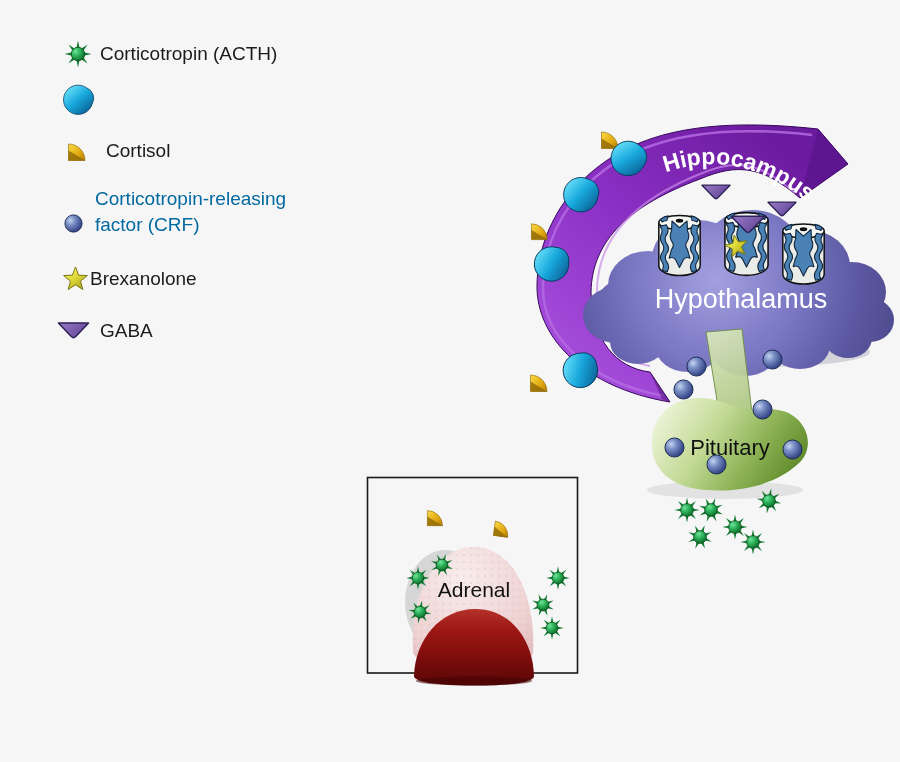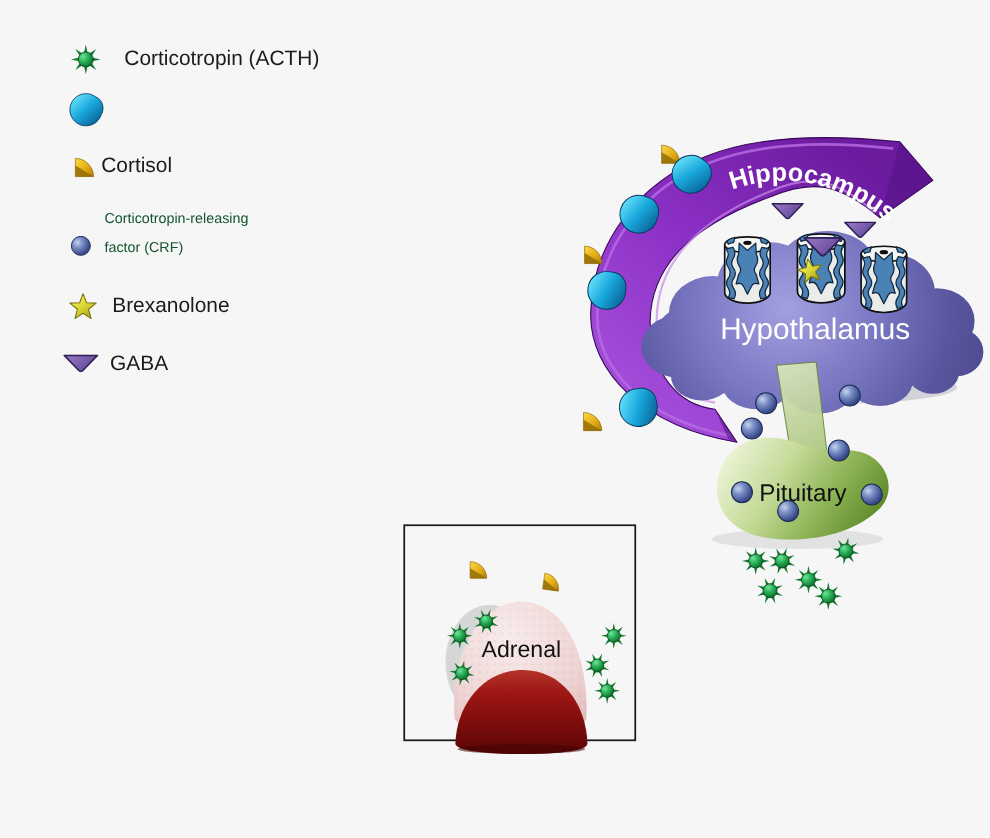--- a/index.html
+++ b/index.html
@@ -3,21 +3,21 @@
 <meta charset="utf-8">
 <style>
   html,body{margin:0;padding:0;background:#f6f6f6;}
   .stage{position:relative;width:900px;height:762px;background:#f6f6f6;overflow:hidden;
          font-family:"Liberation Sans",sans-serif;}
   .diagram-svg{position:absolute;left:0;top:0;}
   .legend{position:absolute;left:0;top:0;width:360px;height:470px;}
   .lrow{position:absolute;display:flex;align-items:center;}
   .licon{flex:0 0 auto;}
   .ltext{font-size:19px;color:#1b1b1b;white-space:nowrap;}
-  .ltext2{font-size:13px;color:#14532d;line-height:26px;white-space:nowrap;}
+  .ltext2{font-size:19px;color:#0369a1;line-height:26px;white-space:nowrap;}
   .subA{font-size:13px;vertical-align:-4px;}
   svg text{font-family:"Liberation Sans",sans-serif;}
 </style>
 </head>
 <body>
 
 <div class="stage">
 
 <svg class="diagram-svg" width="900" height="762" viewBox="0 0 900 762">
   <defs>
@@ -208,47 +208,47 @@
   <use href="#sym-acth" x="545" y="565" width="26" height="26"></use>
   <use href="#sym-acth" x="530" y="592" width="26" height="26" transform="rotate(22 543 605)"></use>
   <use href="#sym-acth" x="539" y="615" width="26" height="26"></use>
 </svg>
 
 <div class="legend">
   <div class="lrow" style="top:39px;left:63px">
     <svg class="licon" width="30" height="30" viewBox="0 0 30 30">
           <use href="#sym-acth"></use>
         </svg>
-    <span class="ltext" style="margin-left:20px">Corticotropin (ACTH)</span>
+    <span class="ltext" style="margin-left:7px">Corticotropin (ACTH)</span>
   </div>
   <div class="lrow" style="top:84px;left:62px">
     <svg class="licon" width="34" height="34" viewBox="0 0 36 36">
           <use href="#sym-crescent"></use>
         </svg>
   </div>
   <div class="lrow" style="top:139px;left:66px">
     <svg class="licon" width="26" height="24" viewBox="0 0 26 24">
           <use href="#sym-cortisol"></use>
         </svg>
-    <span class="ltext" style="margin-left:0">Cortisol</span>
+    <span class="ltext" style="margin-left:14px">Cortisol</span>
   </div>
   <div class="lrow" style="top:186px;left:64px">
     <svg class="licon" width="19" height="19" viewBox="0 0 22 22" style="margin-top:22px">
           <use href="#sym-crf"></use>
         </svg>
     <span class="ltext2" style="margin-left:12px">
       <span>Corticotropin-releasing</span><br>
       <span>factor (CRF)</span>
     </span>
   </div>
   <div class="lrow" style="top:265px;left:61px">
     <svg class="licon" width="29" height="27" viewBox="0 0 30 28">
           <use href="#sym-star"></use>
         </svg>
-    <span class="ltext" style="margin-left:12px">Brexanolone</span>
+    <span class="ltext" style="">Brexanolone</span>
   </div>
   <div class="lrow" style="top:320px;left:57px">
     <svg class="licon" width="33" height="18" viewBox="0 0 36 20">
           <use href="#sym-gaba-tri"></use>
         </svg>
     <span class="ltext" style="margin-left:10px">GABA</span>
   </div>
 </div>
 
 </div>

